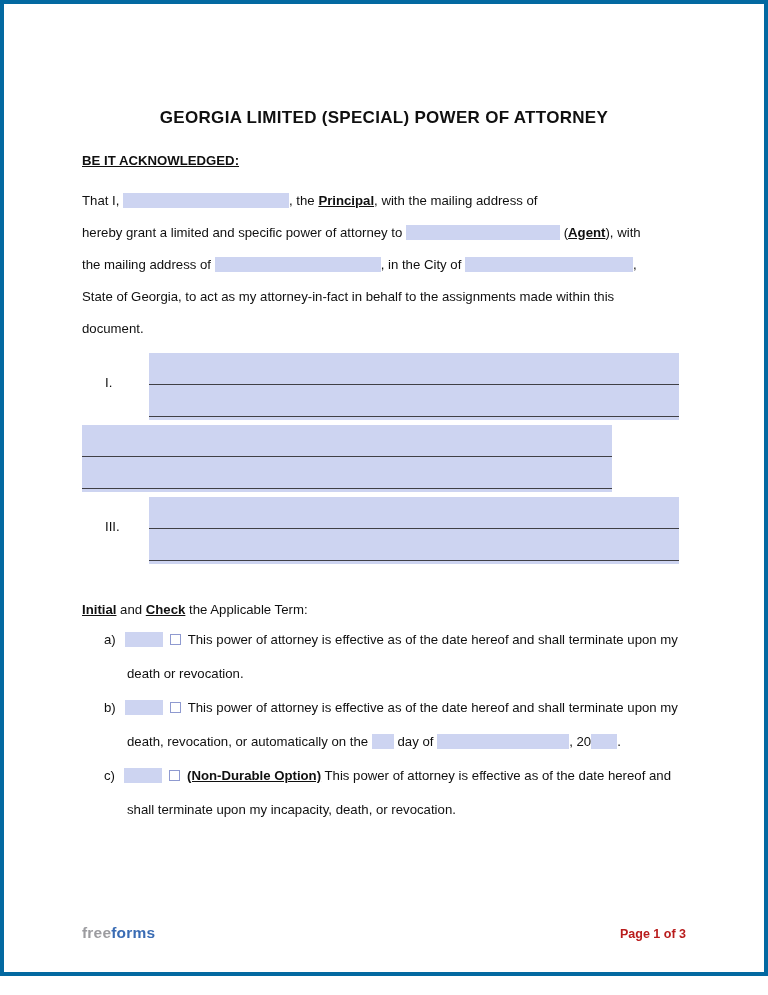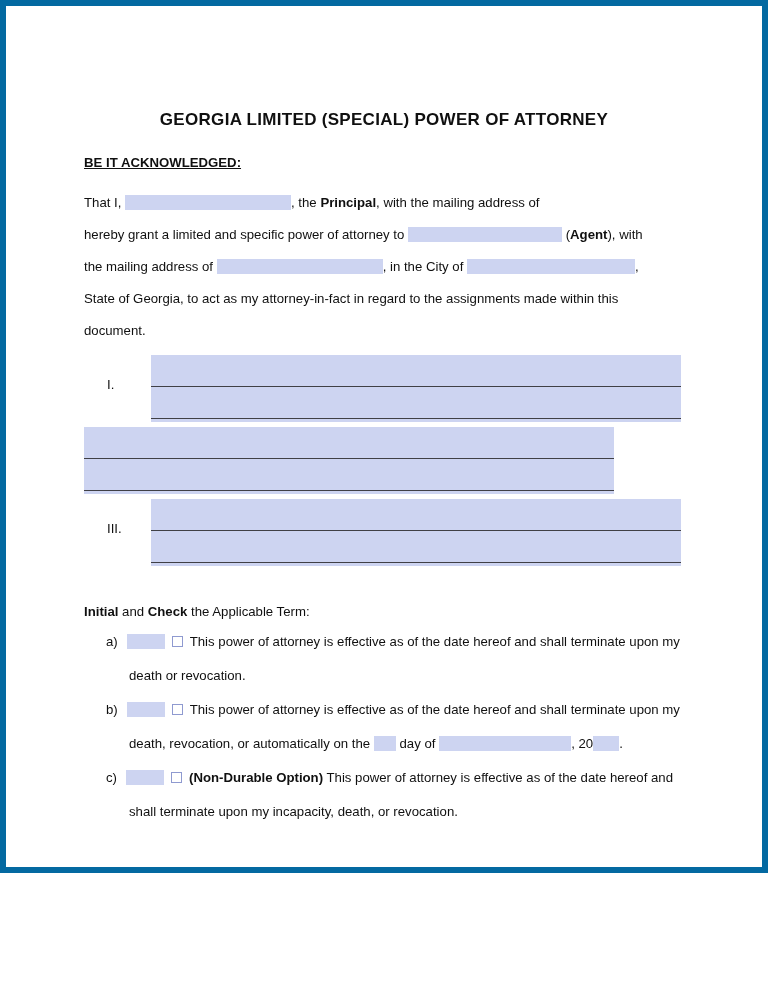--- a/index.html
+++ b/index.html
@@ -1,20 +1,20 @@
 <!DOCTYPE html>
 <html style="--field-highlight: #cdd4f1; --rule-line: #404046; --checkbox-border: #8f9ad0; --brand-gray: #9c9ca0; --brand-blue: #3a6cb4; --text-color: #101010;"><head>
 <meta charset="utf-8">
 <style>
   * { margin: 0; padding: 0; box-sizing: border-box; }
   html, body { background: #ffffff; }
   .page {
-    width: 768px; height: 873px;
+    width: 768px; height: 976px;
     background: #ffffff;
-    border: 6px solid #0369a1;
+    border: 4px solid #0369a1;
     position: relative;
     overflow: hidden;
     font-family: "Liberation Sans", "DejaVu Sans", sans-serif;
     font-size: 13.2px;
     color: var(--text-color, #101010);
   }
   .content { padding: 103px 78px 0 78px; }
 
   .title {
     text-align: center;
@@ -76,37 +76,37 @@
     left: 78px; right: 78px; top: 920px;
     display: flex;
     justify-content: space-between;
     align-items: baseline;
   }
   .brand { font-size: 15.5px; font-weight: bold; letter-spacing: .2px; text-align: center; }
   .brand-free  { color: var(--brand-gray, #9c9ca0); }
   .brand-forms { color: var(--brand-blue, #3a6cb4); }
   .pagenum { font-size: 12.5px; color: #b91c1c; font-weight: bold; }
 
-  b { font-weight: bold; }
+  b { font-weight: bold; text-decoration: underline; }
 </style>
 </head>
 <body>
 
 <div class="page">
   <div class="content">
 
     <h1 class="title">GEORGIA LIMITED (SPECIAL) POWER OF ATTORNEY</h1>
 
     <p class="ack">BE IT ACKNOWLEDGED:</p>
 
     <div class="intro">
       <div class="iline"><span>That I, </span><span class="blank b-name"></span><span>, the </span><b>Principal</b><span>, with the mailing address of</span></div>
       <div class="iline"><span>hereby grant a limited and specific power of attorney to </span><span class="blank b-agent"></span><span> (</span><b>Agent</b><span>), with</span></div>
       <div class="iline"><span>the mailing address of </span><span class="blank b-addr2"></span><span>, in the City of </span><span class="blank b-city2"></span><span>,</span></div>
-      <div class="iline"><span>State of Georgia, to act as my attorney-in-fact in regard to the assignments made within this</span></div>
+      <div class="iline"><span>State of Georgia, to act as my attorney-in-fact in behalf to the assignments made within this</span></div>
       <div class="iline"><span>document.</span></div>
     </div>
 
 
     <div class="acts">
       <div class="act-row">
         <div class="act-label">I.</div>
         <div class="act-block">
           <div class="act-line"></div>
           <div class="act-line"></div>

